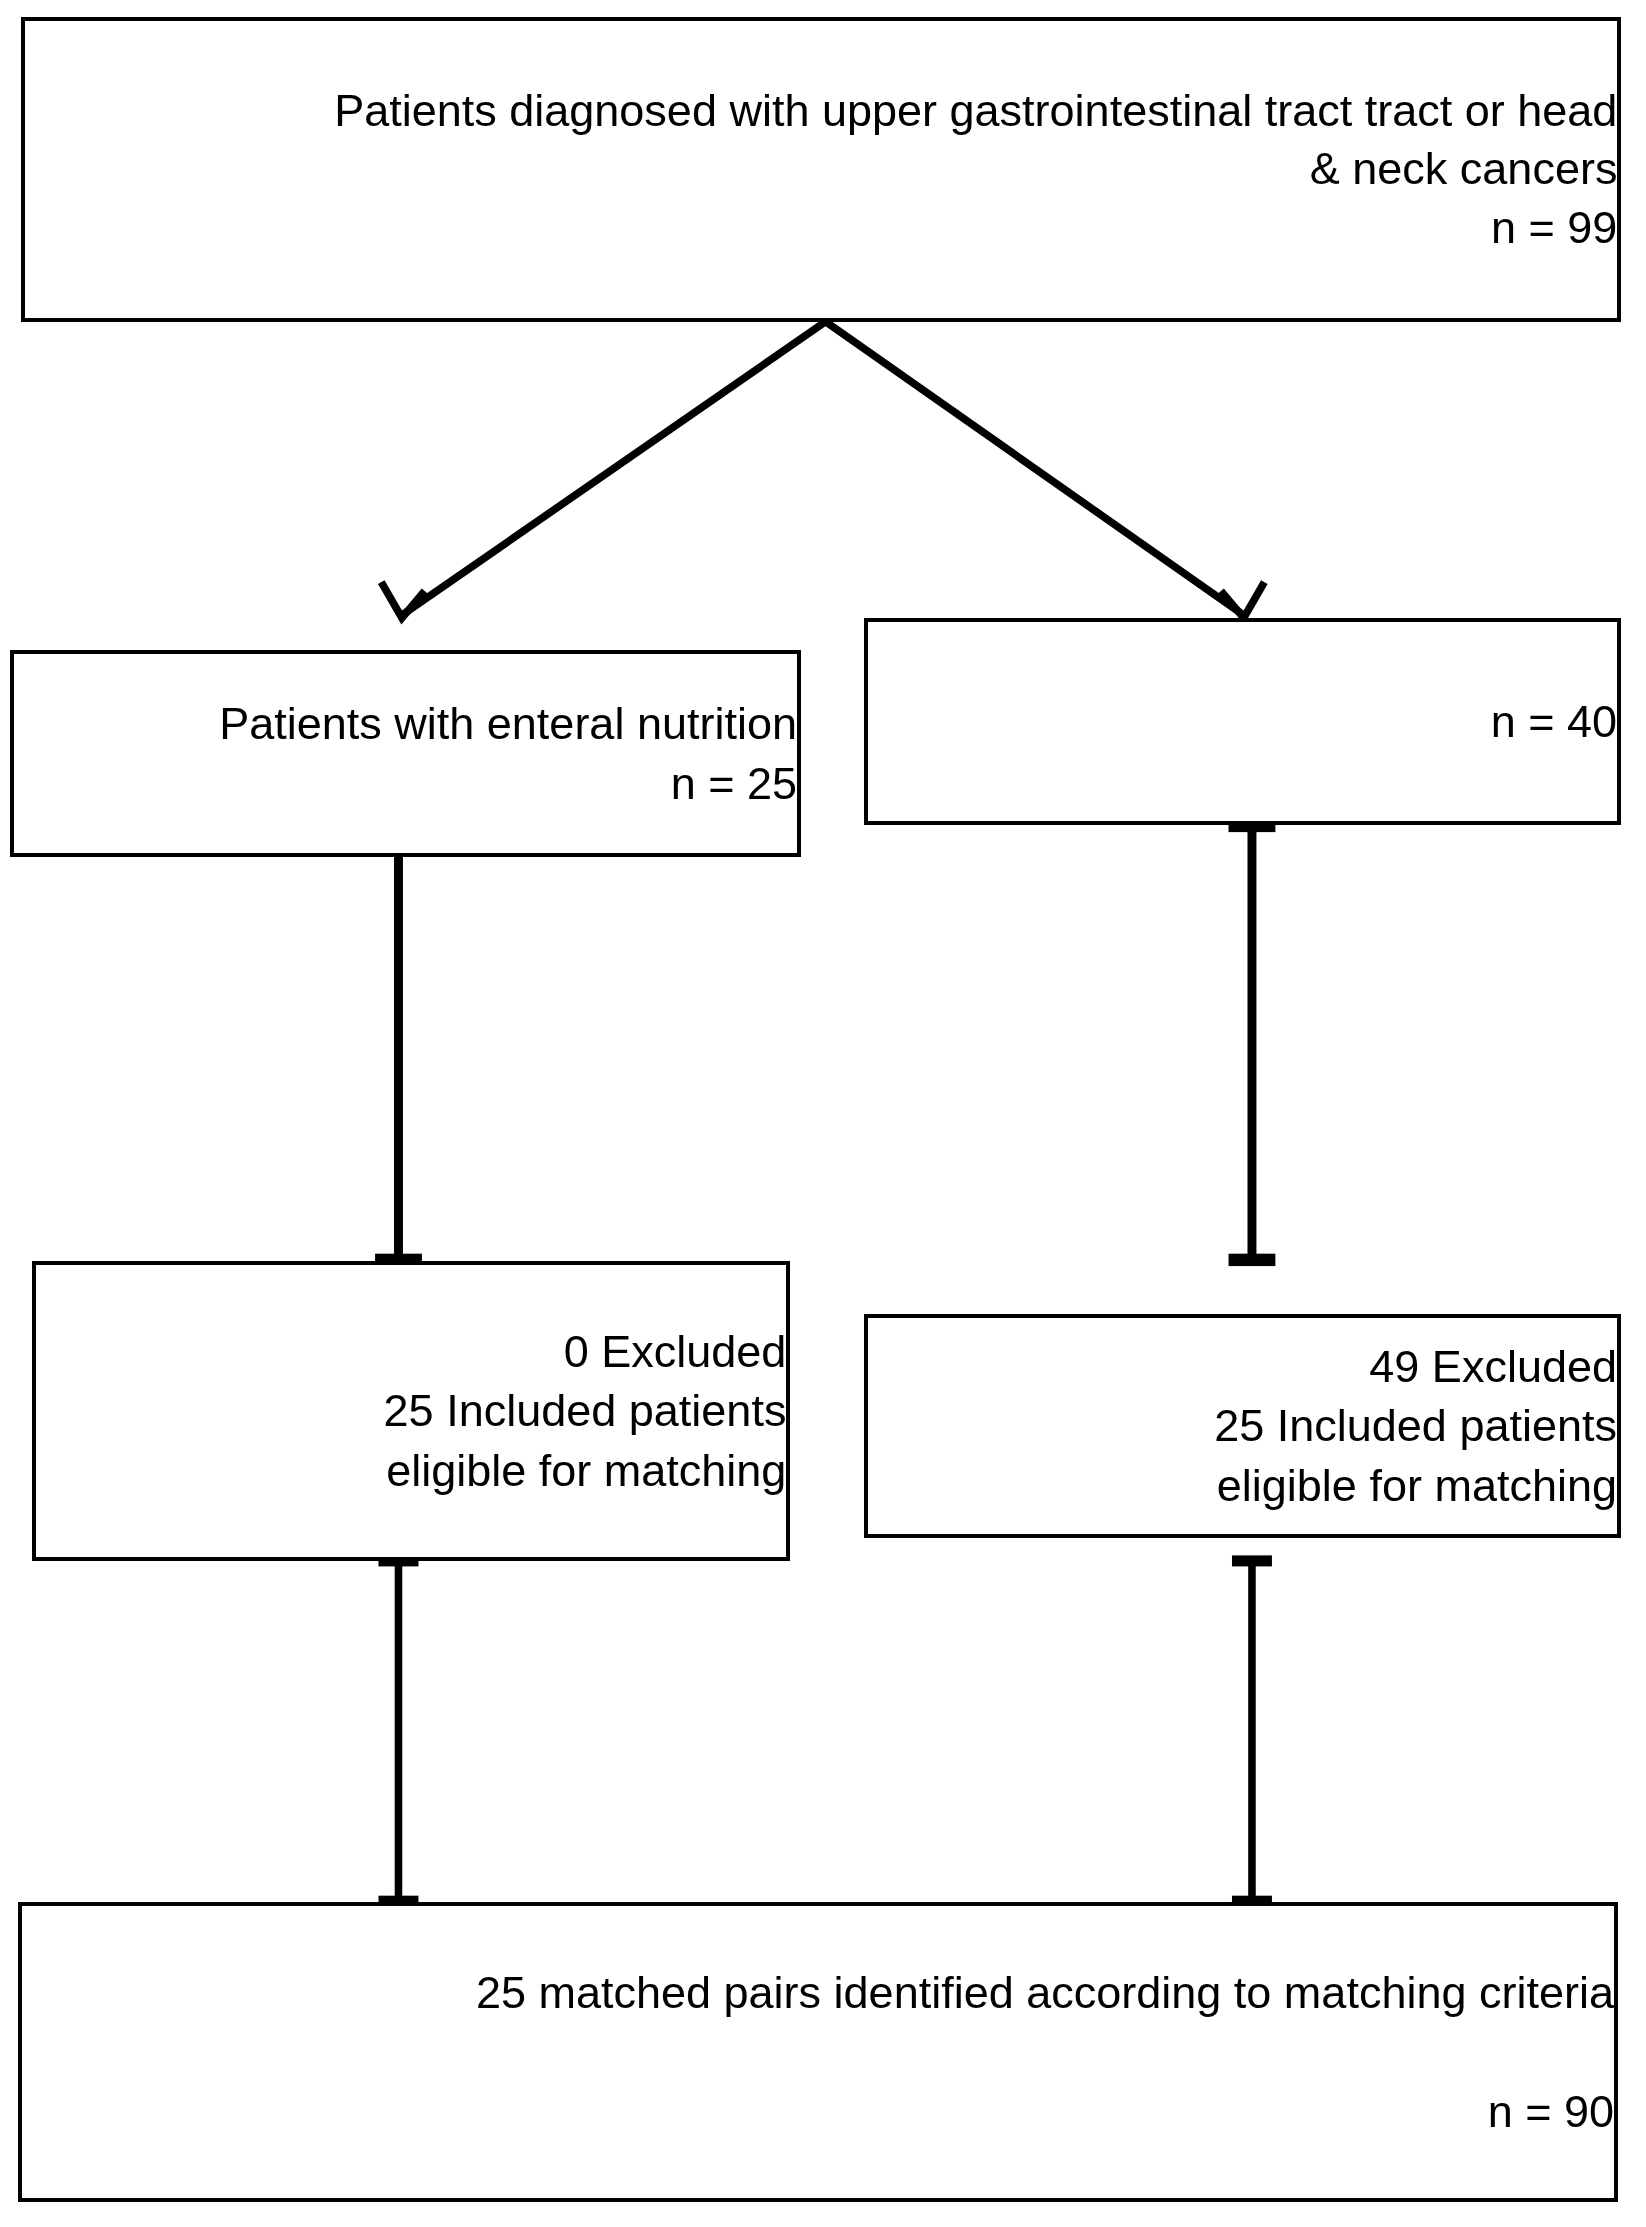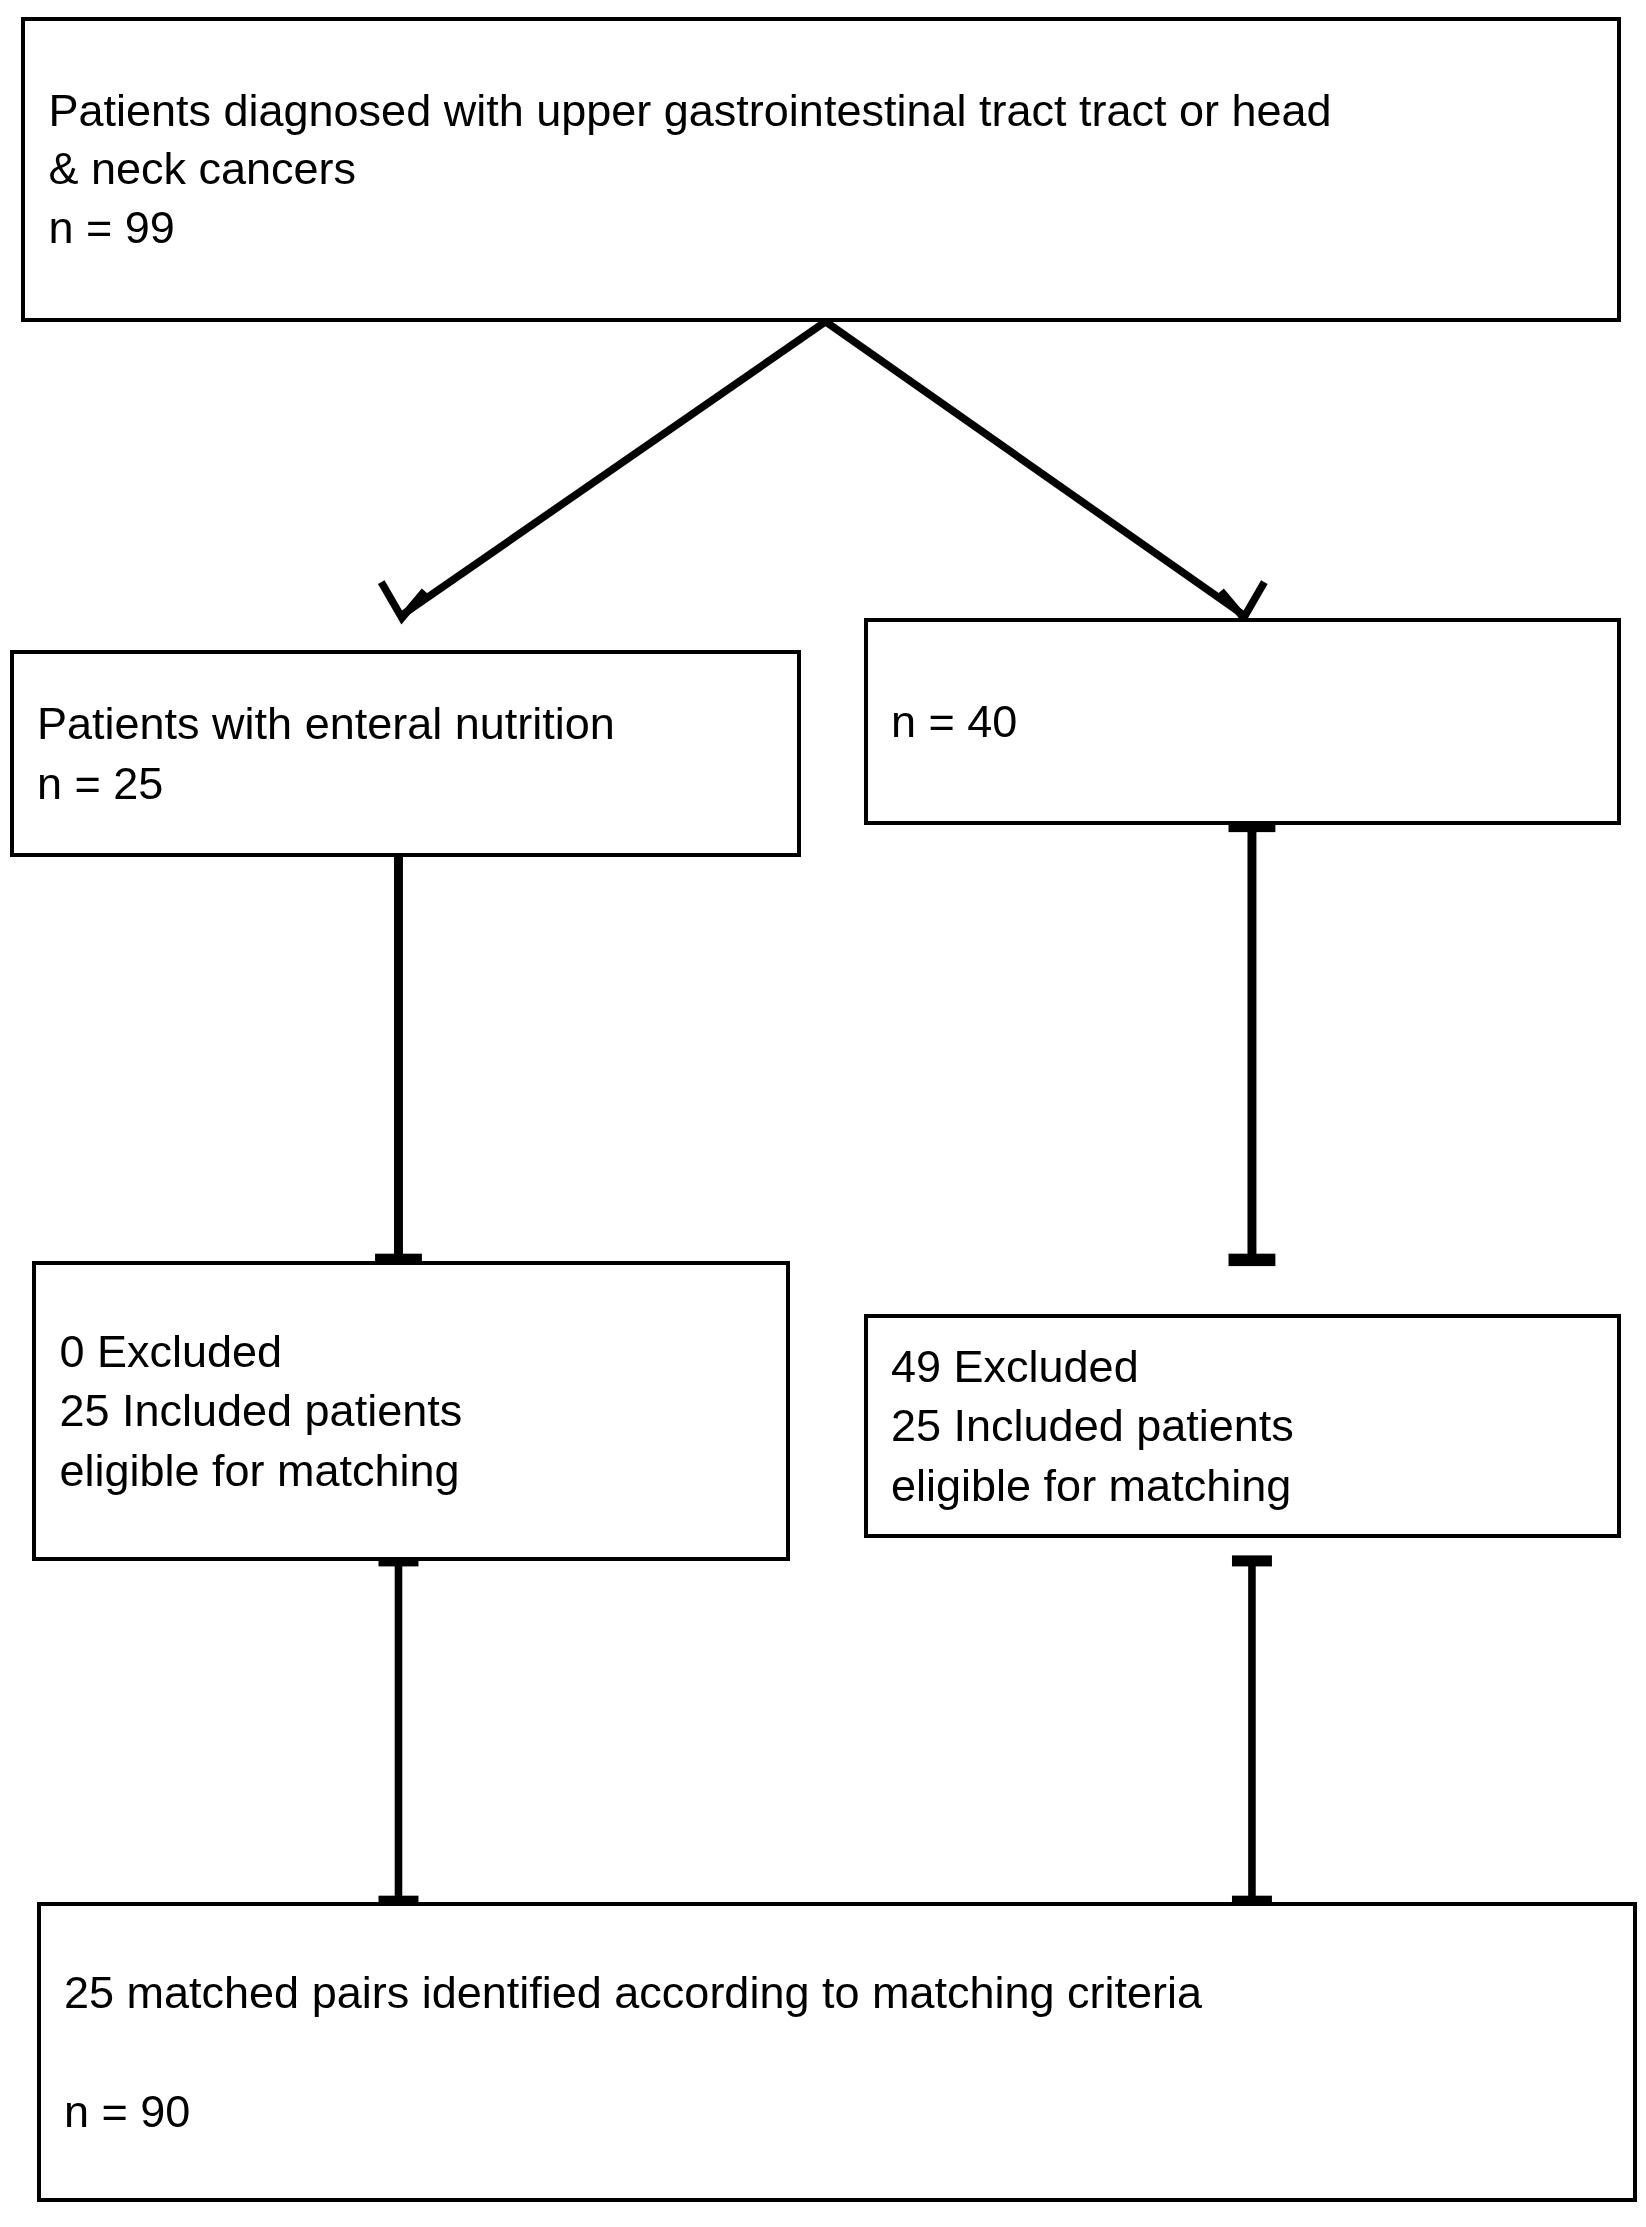--- a/index.html
+++ b/index.html
@@ -24,21 +24,21 @@
     height: 2227px;
     pointer-events: none;
   }
   .node-box {
     position: absolute;
     box-sizing: border-box;
     background: #ffffff;
     border: 4.8px solid #000000;
     display: flex;
     flex-direction: column;
-    align-items: flex-start;
+    align-items: flex-end;
     justify-content: center;
     text-align: center;
     color: #000000;
     z-index: 2;
     padding-left: 23px;
   }
   .node-line {
     display: block;
     font-size: 45px;
     line-height: 1.32;
@@ -57,21 +57,21 @@
   #box-without-en {
     left: 864px; top: 618px; width: 757px; height: 207px;
   }
   #box-excluded-left {
     left: 21.4px;  top: 1261px; width: 758px; height: 300px; margin-left: 11px;
   }
   #box-excluded-right {
     left: 864px; top: 1294px; width: 757px; height: 224px; margin-top: 20px;
   }
   #box-matched {
-    left: 37px;  top: 1902px; width: 1600px; height: 300px;
+    left: 18px;  top: 1902px; width: 1600px; height: 300px;
   }
   #box-matched .node-line.spacer-gap { height: 59px; }
 </style>
 </head>
 <body>
 
 <div id="canvas">
 
   <svg class="flow-svg" viewBox="0 0 2390 3233" xmlns="http://www.w3.org/2000/svg">
 

